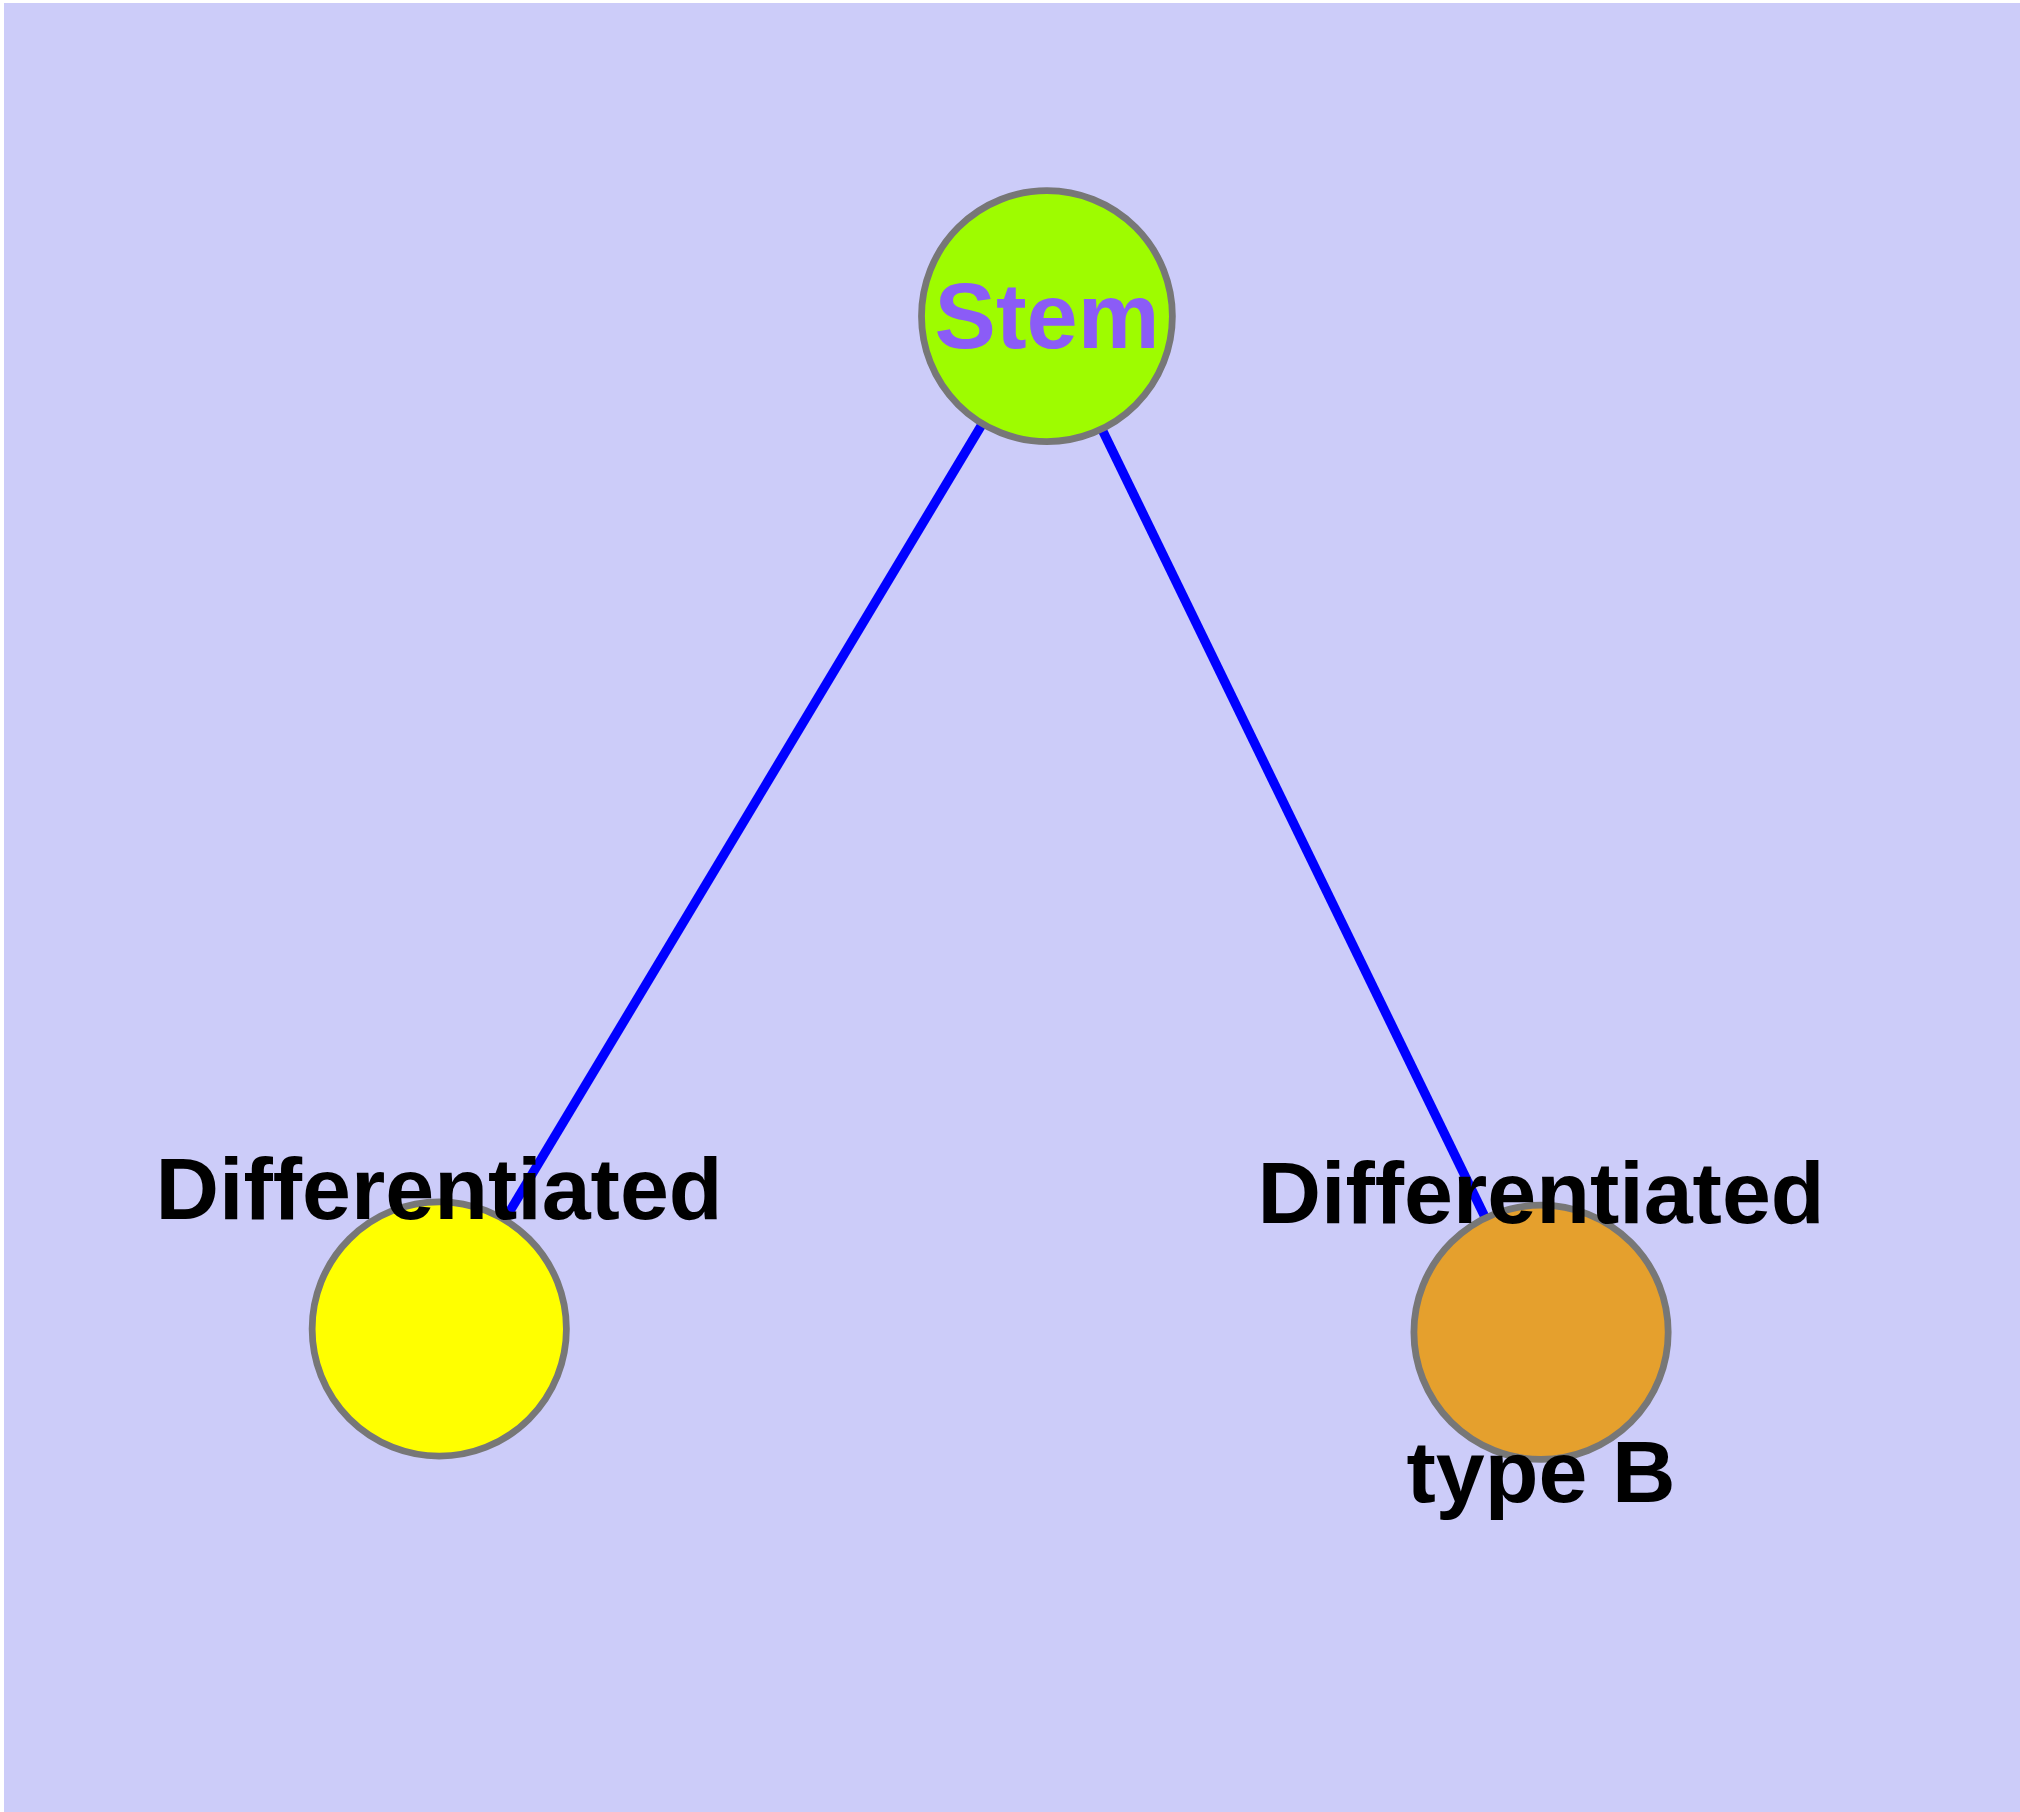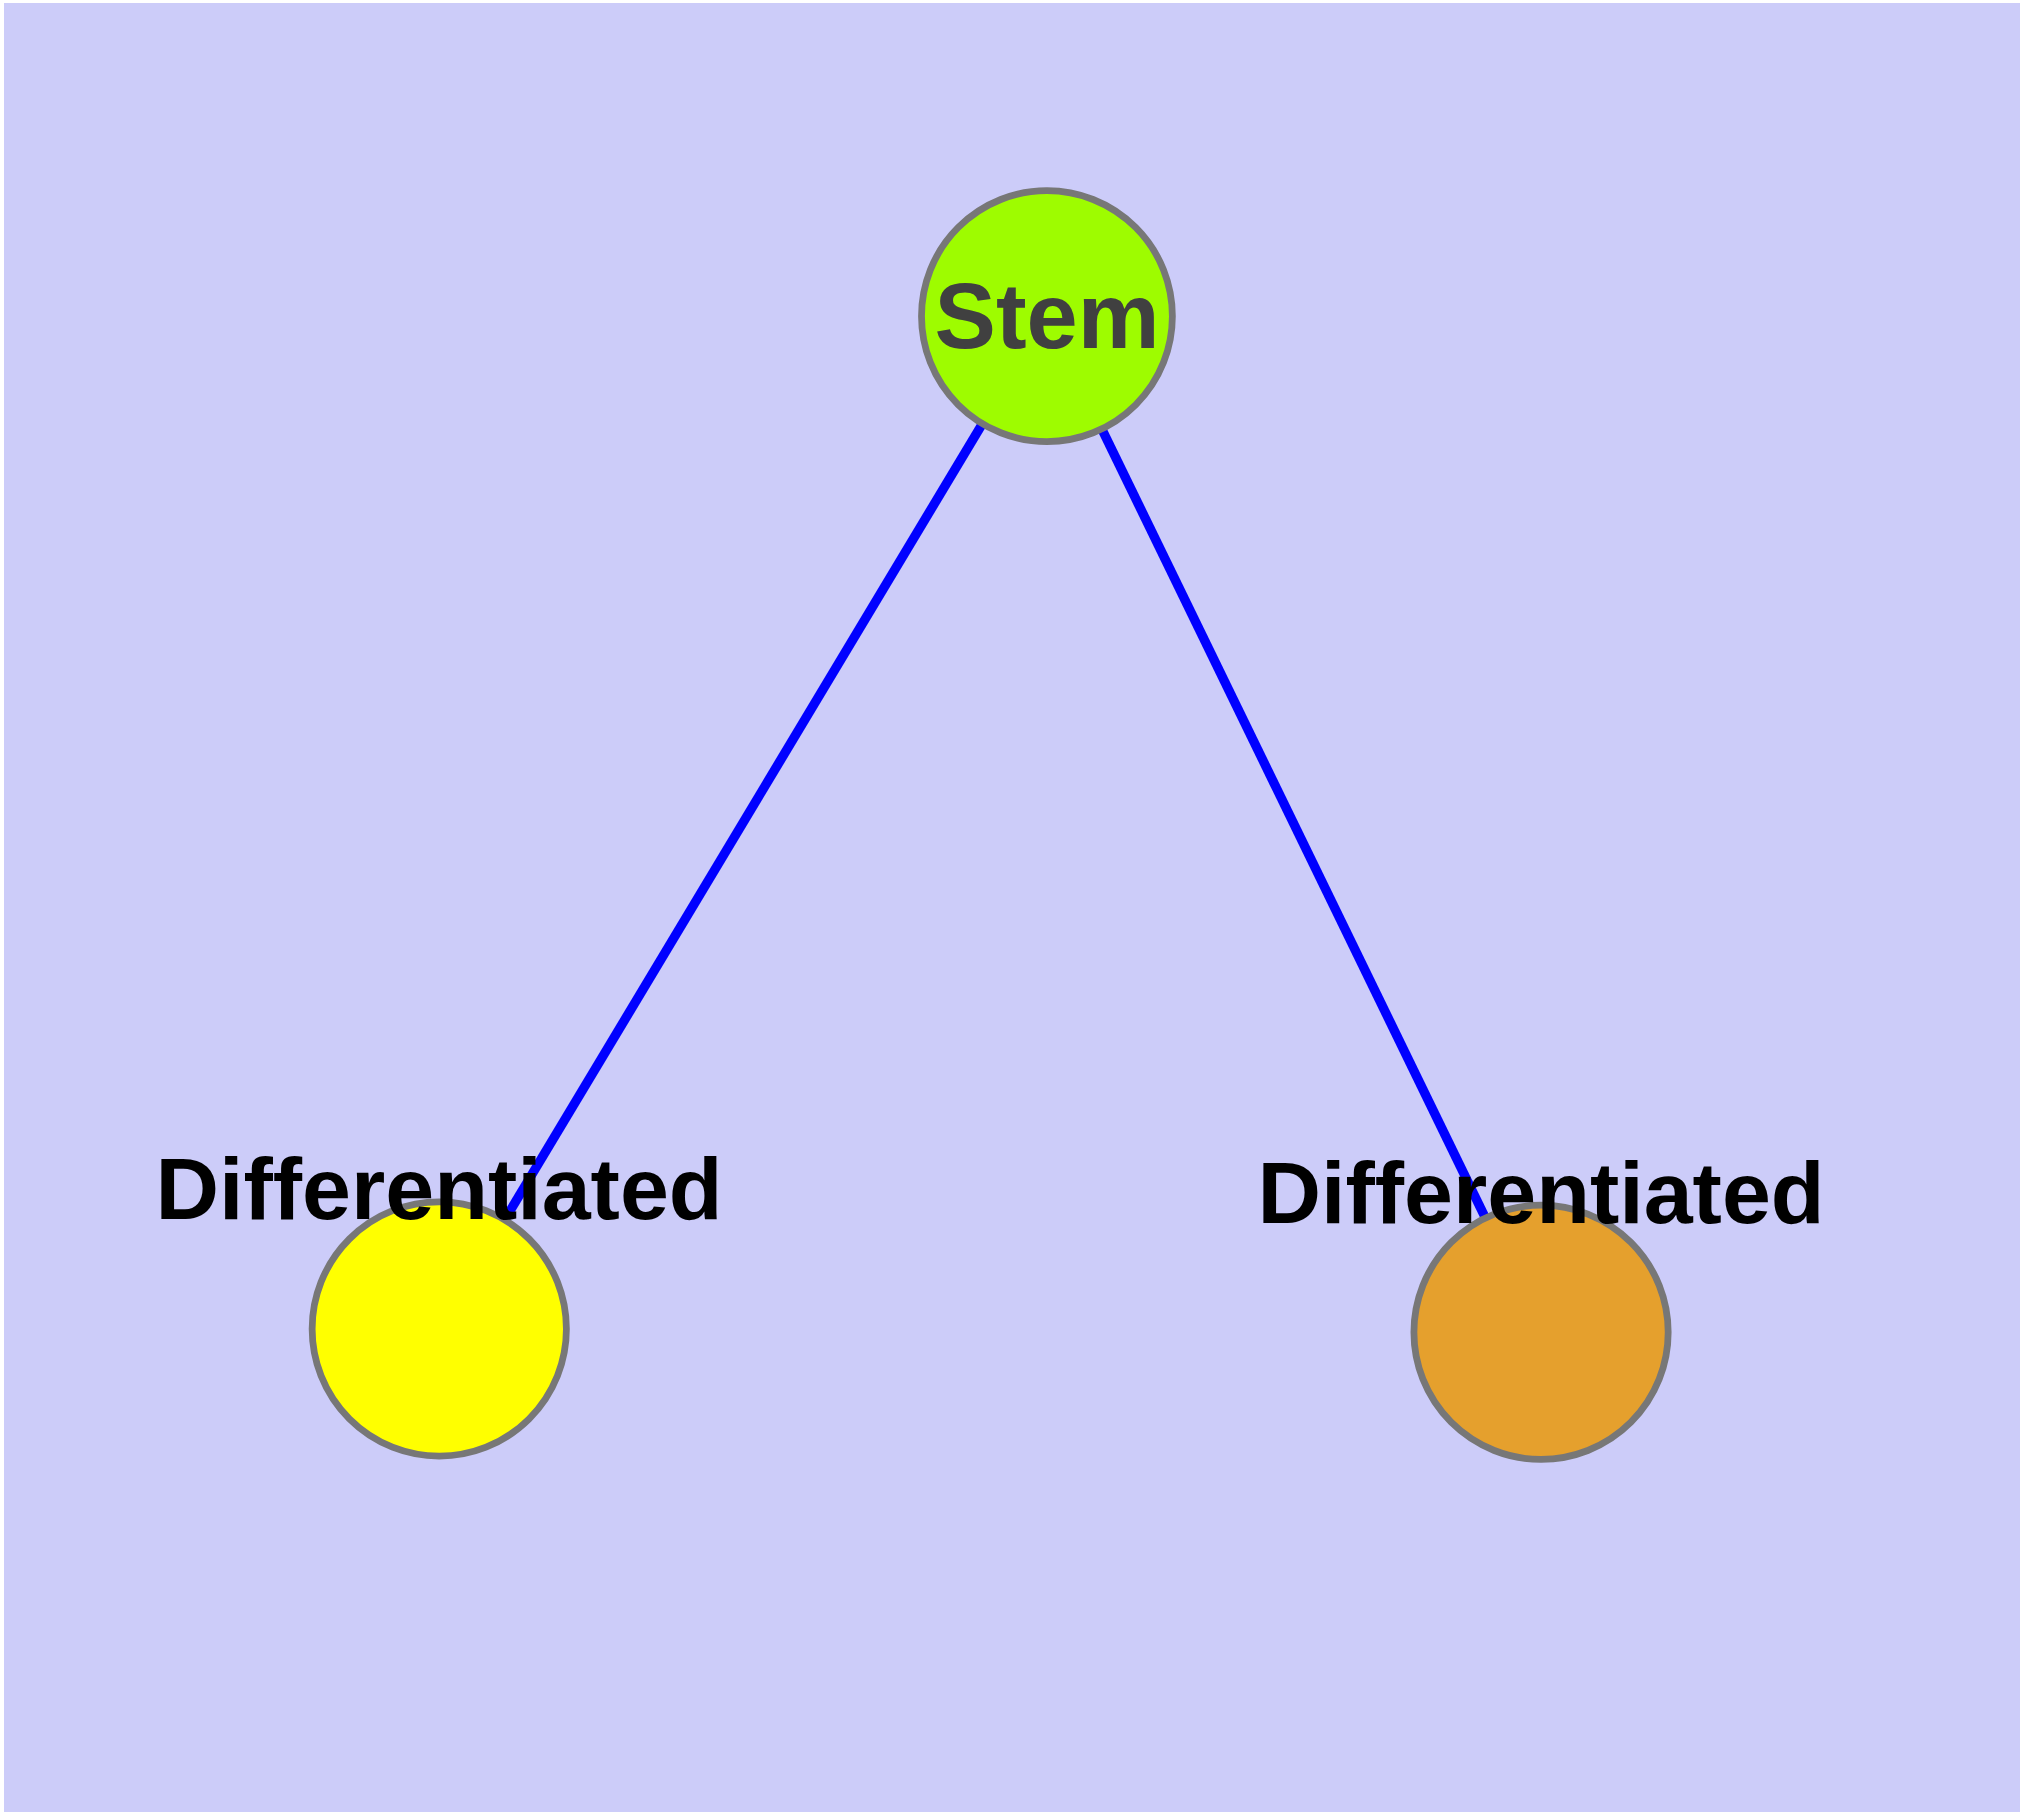--- a/index.html
+++ b/index.html
@@ -82,24 +82,25 @@
       </g>
 
       <g>
         <circle cx="1235" cy="373" r="148" fill="#9efc00" stroke="#777777" stroke-width="8"></circle>
         <circle cx="518" cy="1568" r="150" fill="#ffff00" stroke="#777777" stroke-width="8"></circle>
         <circle cx="1818" cy="1572" r="150" fill="#e5a02d" stroke="#777777" stroke-width="8"></circle>
       </g>
     </g>
   </svg>
 
-  <div class="node-label label-stem" style="color: #404040; left: 708px; top: 268px;">Stem</div>
+  <div class="node-label label-stem" style="color: #8b5cf6; left: 708px; top: 268px;">Stem</div>
 
   <div class="node-label label-a" style="color: rgb(0, 0, 0); left: 100px; top: 955px;">
     <div>Differentiated</div>
   </div>
 
   <div class="node-label label-b" style="color: rgb(0, 0, 0); left: 1202px; top: 959px;">
     <div>Differentiated</div>
+    <div>type B</div>
   </div>
 
 </div>
 
 
 </body></html>

